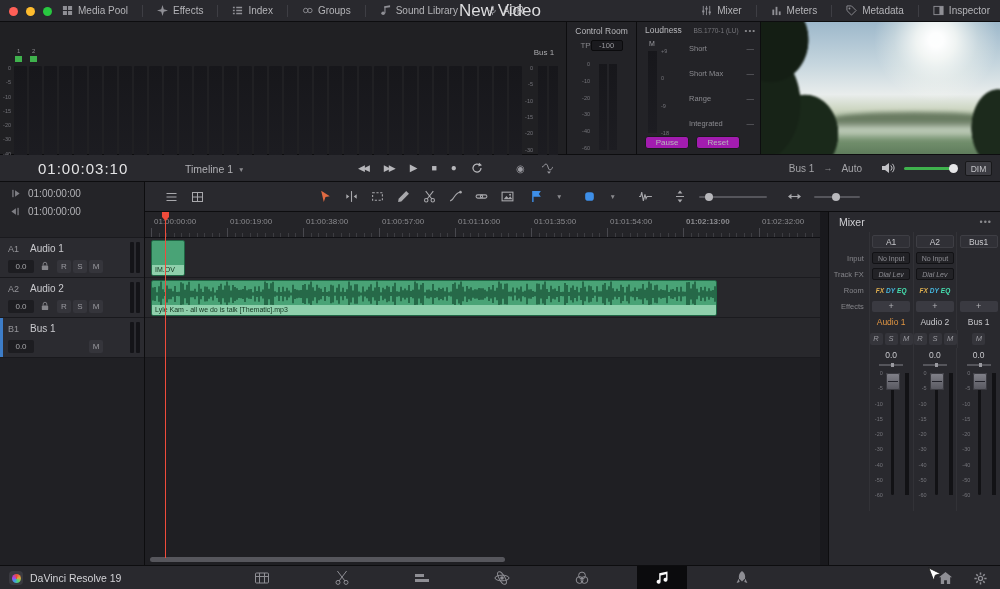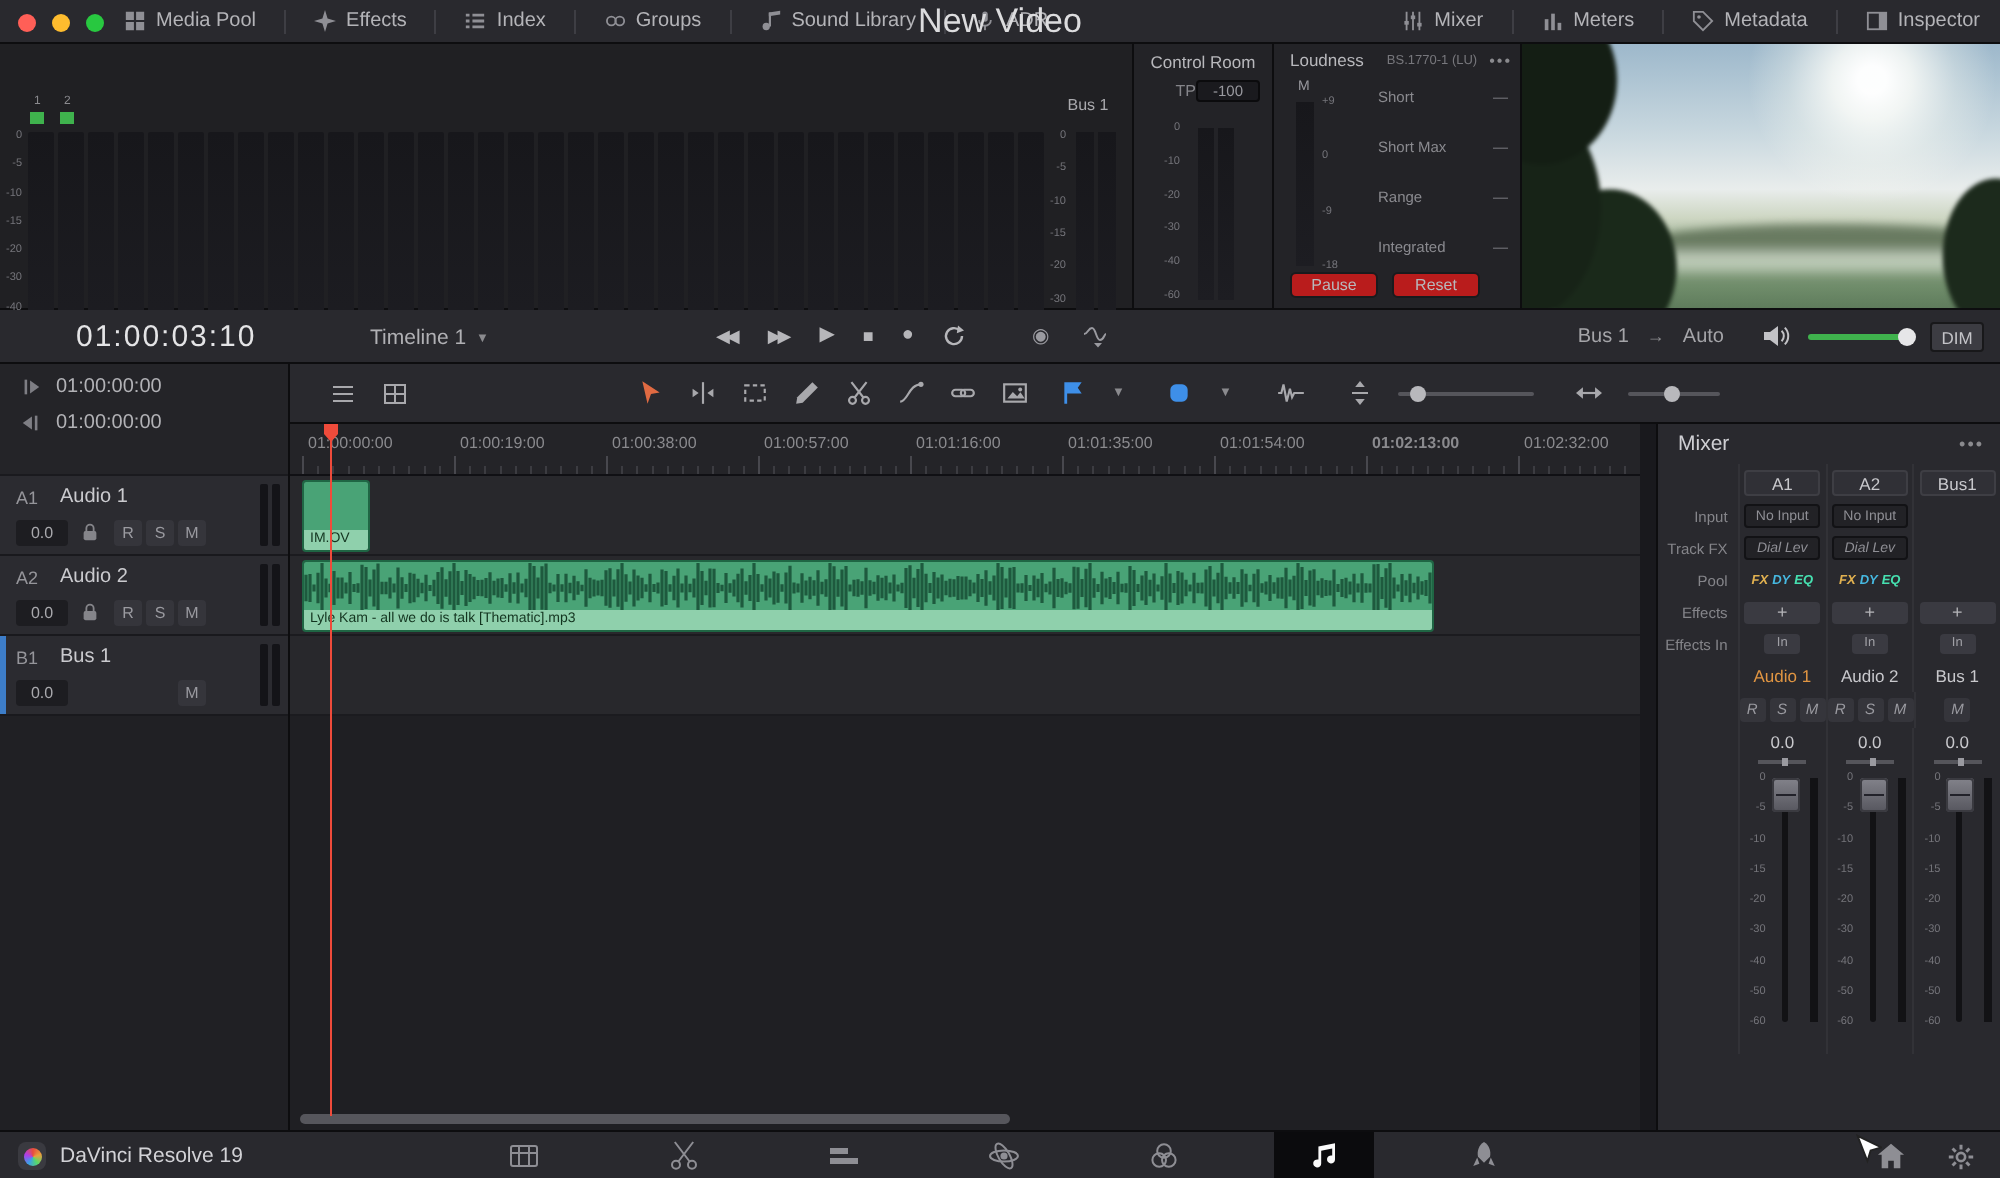--- a/index.html
+++ b/index.html
@@ -24,40 +24,40 @@
 .ind-num{position:absolute;top:26px;font-size:6px;color:#8a8a8e}
 .ind-sq{position:absolute;top:34px;width:7px;height:6px;background:#3fb24d}
 #meter-bank{position:absolute;left:14px;top:44px;height:104px;display:flex;gap:2px}
 .mbar{width:13px;height:104px;background:linear-gradient(180deg,#17171b,#1d1d22);border-radius:1px}
 #bus-label{position:absolute;left:522px;top:26px;width:44px;text-align:center;font-size:8px;color:#aaaaae}
 #bus-scale{position:absolute;left:520px;top:46px;width:14px;height:98px}
 #bus-bars{position:absolute;left:538px;top:44px;height:104px;display:flex;gap:2px}
 .busbar{width:9px;height:104px;background:linear-gradient(180deg,#17171b,#1d1d22)}
 #control-room{position:absolute;left:566px;top:0;width:70px;height:132px;border-left:1px solid #0d0d0f;background:#232327}
 .panel-title{text-align:center;font-size:8.5px;color:#b8b8bc;padding-top:4px}
-#tp-row{position:absolute;left:6px;right:6px;top:18px;display:flex;align-items:center;justify-content:flex-end}
+#tp-row{position:absolute;left:6px;right:6px;top:18px;display:flex;align-items:center;justify-content:center}
 #tp-label{font-size:8px;color:#85858a}
 #tp-value{width:32px;height:11px;background:#1a1a1e;border:1px solid #0b0b0d;border-radius:2px;font-size:7.5px;color:#9a9aa0;text-align:center;line-height:10px}
 #cr-scale{position:absolute;left:8px;top:42px;width:16px;height:84px}
 #cr-bars{position:absolute;left:32px;top:42px;height:86px;display:flex;gap:2px}
 .crbar{width:8px;height:86px;background:linear-gradient(180deg,#17171b,#1d1d22)}
 #loudness{position:absolute;left:636px;top:0;width:124px;height:132px;border-left:1px solid #0d0d0f;background:#232327}
 #loud-head{display:flex;align-items:center;padding:3px 4px 0 8px}
 #loud-title{font-size:8.5px;color:#b8b8bc}
 #loud-standard{font-size:6.5px;color:#77777c;margin-left:auto;margin-right:6px}
 #loud-menu{font-size:8px;color:#8a8a8e;letter-spacing:1px}
 #loud-m{position:absolute;left:12px;top:18px;font-size:7px;color:#9a9aa0}
 #loud-meter{position:absolute;left:11px;top:29px;width:9px;height:82px;background:linear-gradient(180deg,#17171b,#1d1d22)}
 #loud-scale{position:absolute;left:22px;top:29px;width:14px;height:82px}
 #loud-scale span{right:auto;left:2px}
 #loud-stats{position:absolute;left:52px;right:6px;top:22px;display:flex;flex-direction:column;gap:16px}
 .lstat{display:flex;justify-content:space-between;font-size:7.5px;color:#8a8a8f}
 .lstat b{font-weight:normal;color:#77777c}
 #loud-btns{position:absolute;left:8px;bottom:5px;display:flex;gap:7px}
-.small-btn{width:44px;height:13px;background:#b91c1c;border:1px solid #1a1a1d;border-radius:3px;font-size:8px;color:#b8b8bc;text-align:center;line-height:12px}
+.small-btn{width:44px;height:13px;background:#a21caf;border:1px solid #1a1a1d;border-radius:3px;font-size:8px;color:#b8b8bc;text-align:center;line-height:12px}
 
 #preview{position:absolute;left:760px;top:0;width:240px;height:132px;border-left:1px solid #0d0d0f;overflow:hidden;background:linear-gradient(180deg,#9db8cb 0%,#c6d6de 32%,#e9edec 55%,#cdd6c2 66%,#91a888 78%,#6f8c6a 92%,#5f7c5c 100%)}
 .pv-sun{position:absolute;left:44%;top:-20px;width:140px;height:100px;background:radial-gradient(circle at 50% 38%,rgba(255,255,255,.98) 7px,rgba(255,255,250,.8) 20px,rgba(255,255,245,.3) 42px,rgba(255,255,245,0) 62px)}
 .pv-trees{position:absolute;left:-14px;top:-10px;width:110px;height:155px;filter:blur(1px);background:radial-gradient(ellipse 62px 70px at 24px 28px,#141e14 60%,transparent 61%),radial-gradient(ellipse 72px 95px at 10px 92px,#172317 60%,transparent 61%),radial-gradient(ellipse 55px 65px at 58px 122px,#1a291a 60%,transparent 61%)}
 .pv-tree-right{position:absolute;right:-10px;top:44px;width:56px;height:95px;filter:blur(1px);background:radial-gradient(ellipse 44px 64px at 44px 62px,#1c2a1c 60%,transparent 61%)}
 .pv-ridge{position:absolute;left:28%;right:0;bottom:26px;height:16px;background:#46583f;border-radius:100% 100% 0 0;opacity:.65;filter:blur(2px)}
 .pv-haze{position:absolute;left:30%;right:0;bottom:18px;height:12px;background:rgba(230,235,225,.55);filter:blur(3px)}
 
 #transport{position:absolute;top:155px;left:0;width:1000px;height:27px;background:#29292e;border-bottom:1px solid #0d0d0f}
 #tc-main{position:absolute;left:38px;top:5px;font-size:15px;letter-spacing:1px;color:#e4e4e6}
@@ -646,21 +646,21 @@
     <span class="mlab">Track FX</span>
     <span class="mcell">
         <span class="mfield it">Dial Lev</span>
       </span>
     <span class="mcell">
         <span class="mfield it">Dial Lev</span>
       </span>
     <span class="mcell"></span>
   </div>
   <div class="mrow" style="height:16px">
-    <span class="mlab">Pool</span>
+    <span class="mlab">Room</span>
     <span class="mcell">
         <span class="order">
           <i class="o-fx">FX</i>
           <i class="o-dy">DY</i>
           <i class="o-eq">EQ</i>
         </span>
       </span>
     <span class="mcell">
         <span class="order">
           <i class="o-fx">FX</i>
@@ -673,32 +673,20 @@
   <div class="mrow" style="height:16px">
     <span class="mlab">Effects</span>
     <span class="mcell">
         <span class="plus-btn">+</span>
       </span>
     <span class="mcell">
         <span class="plus-btn">+</span>
       </span>
     <span class="mcell">
         <span class="plus-btn">+</span>
-      </span>
-  </div>
-  <div class="mrow" style="height:16px">
-    <span class="mlab">Effects In</span>
-    <span class="mcell">
-        <span class="in-btn">In</span>
-      </span>
-    <span class="mcell">
-        <span class="in-btn">In</span>
-      </span>
-    <span class="mcell">
-        <span class="in-btn">In</span>
       </span>
   </div>
   <div class="mrow" style="height:16px">
     <span class="mlab"></span>
     <span class="mcell">
         <span class="chname sel">Audio 1</span>
       </span>
     <span class="mcell">
         <span class="chname">Audio 2</span>
       </span>

